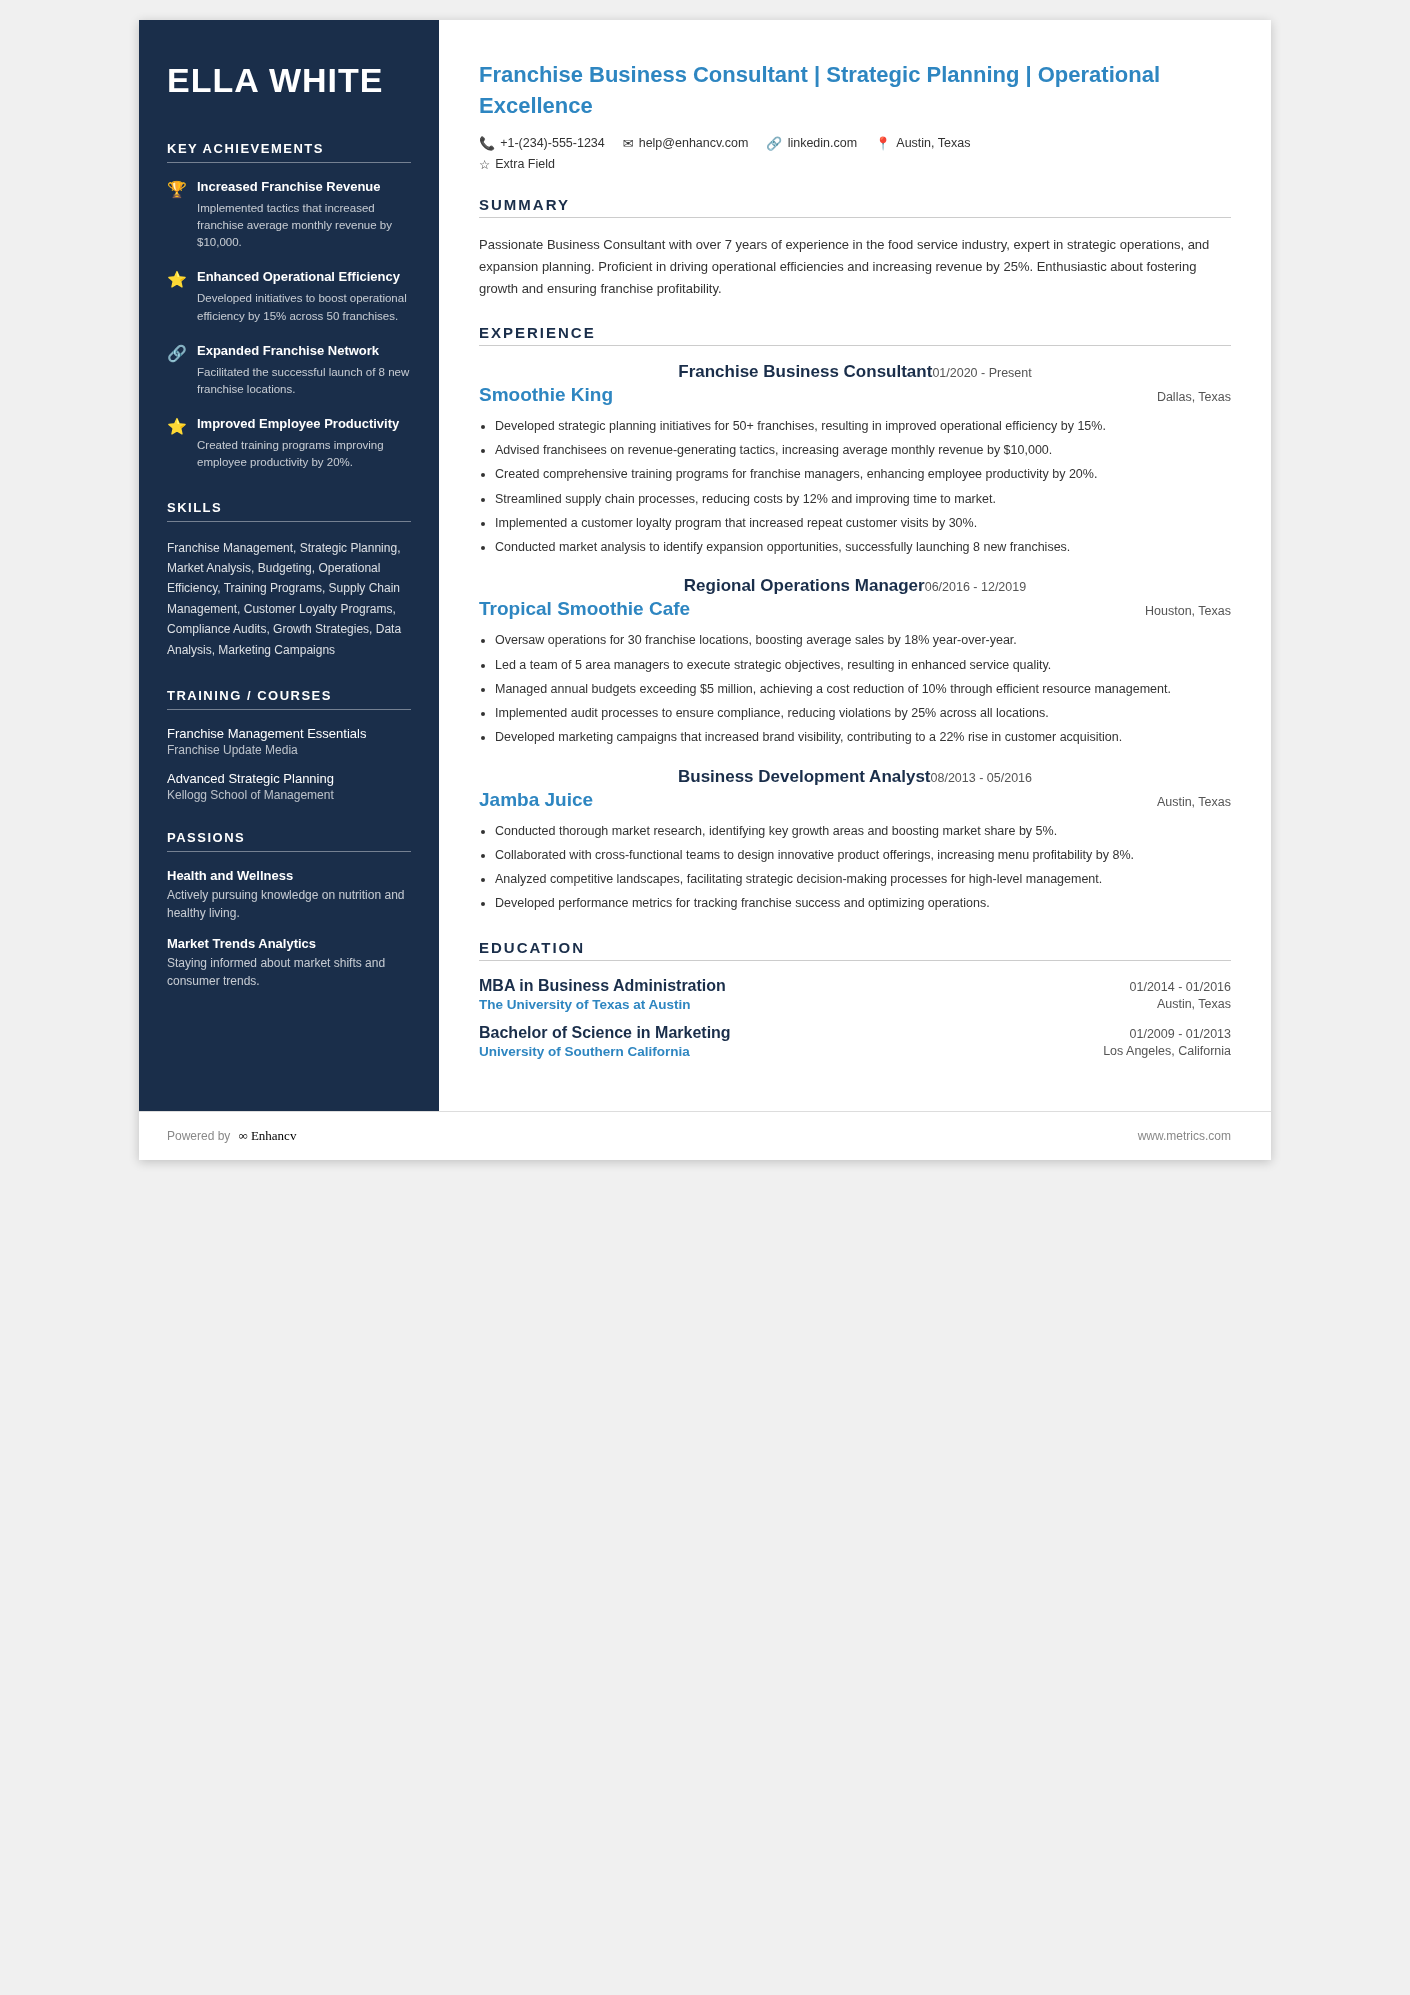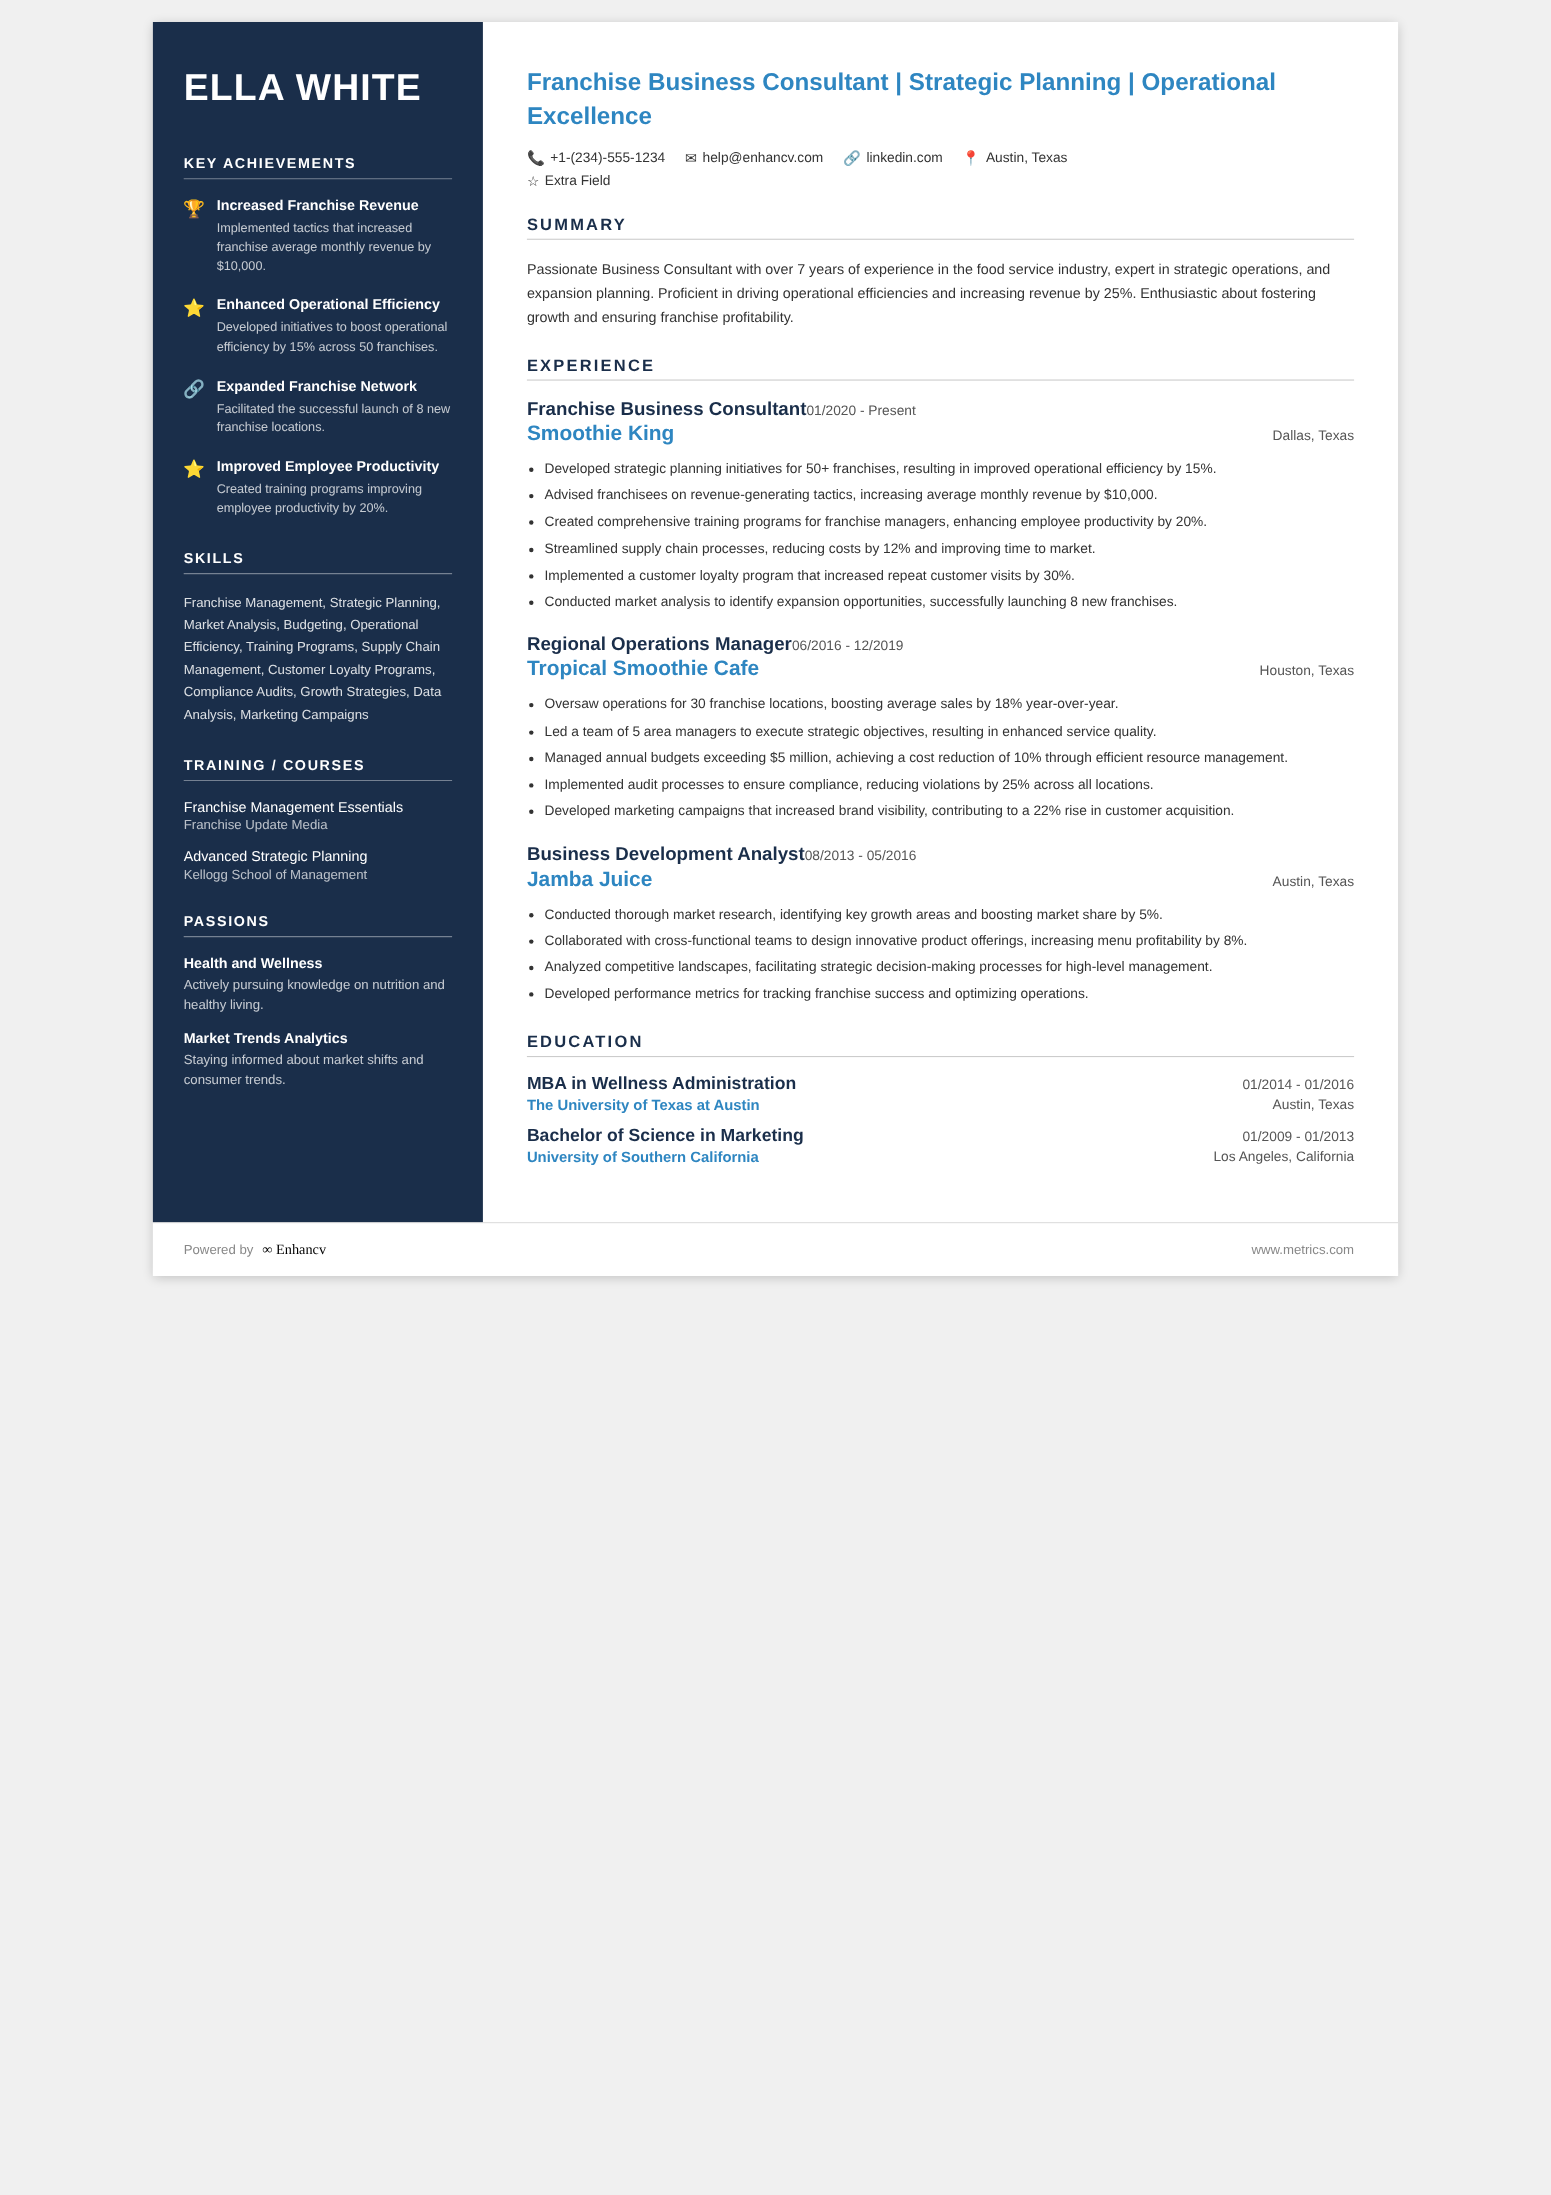--- a/index.html
+++ b/index.html
@@ -144,21 +144,21 @@
       margin-bottom: 16px;
     }
     .summary-text {
       font-size: 13px;
       color: #333;
       line-height: 1.7;
       margin-bottom: 8px;
     }
     .exp-header {
       display: flex;
-      justify-content: flex-start;
+      justify-content: center;
       align-items: baseline;
       margin-bottom: 2px;
     }
     .exp-title {
       font-size: 17px;
       font-weight: 700;
       color: #1a2e4a;
     }
     .exp-date {
       font-size: 12.5px;
@@ -409,21 +409,21 @@
               <li>Developed performance metrics for tracking franchise success and optimizing operations.</li>
             </ul>
   </div>
         </div>
 
       <div class="section-title">EDUCATION</div>
       <hr class="section-divider">
       <div id="education-container">
           <div>
     <div class="edu-header">
-      <span class="edu-title">MBA in Wellness Administration</span>
+      <span class="edu-title">MBA in Business Administration</span>
       <span class="edu-date">01/2014 - 01/2016</span>
     </div>
     <div class="edu-sub">
       <span class="edu-school">The University of Texas at Austin</span>
       <span class="edu-location">Austin, Texas</span>
     </div>
   </div>
           <div>
     <div class="edu-header">
       <span class="edu-title">Bachelor of Science in Marketing</span>

